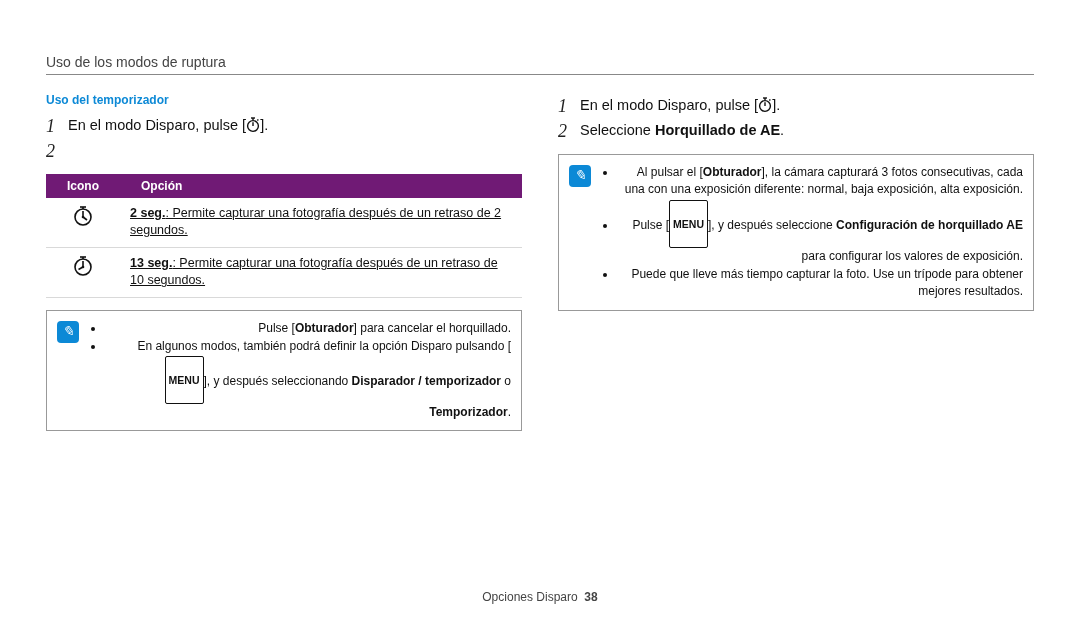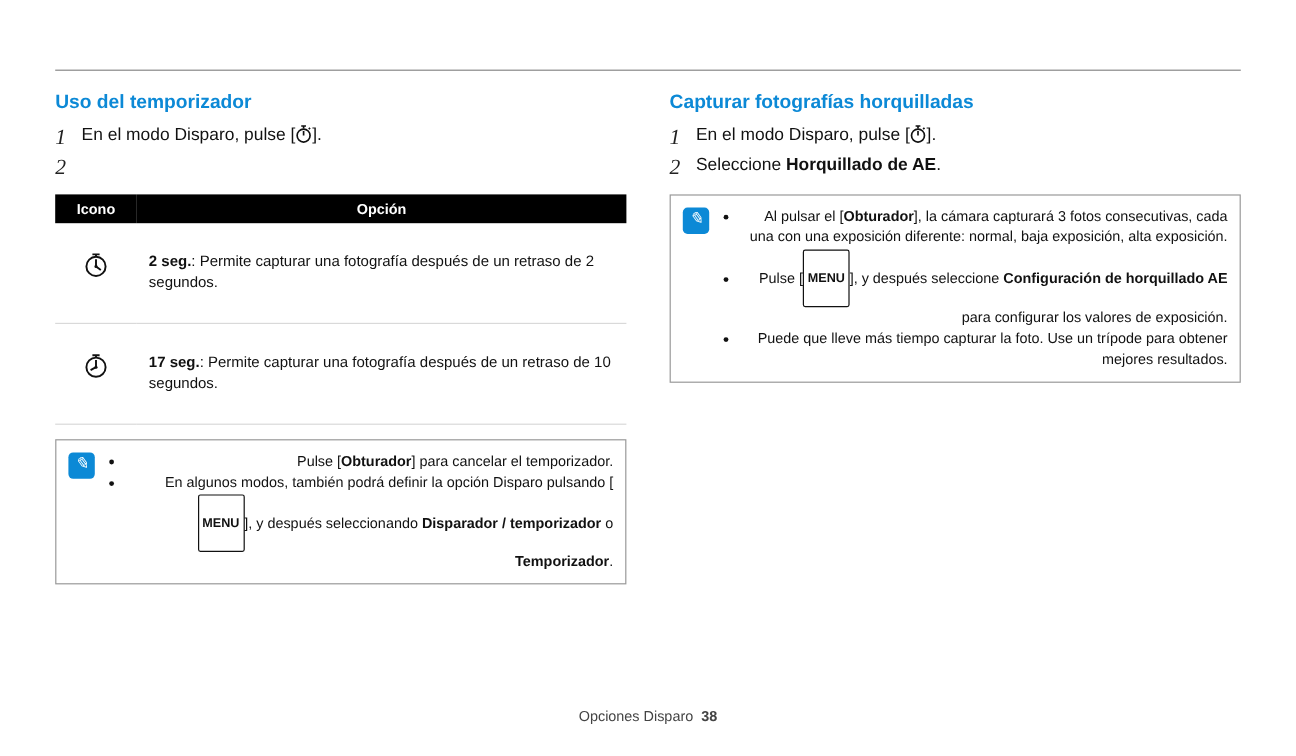--- a/index.html
+++ b/index.html
@@ -2,44 +2,45 @@
 <html><head>
 <meta charset="utf-8">
 <style>
   * { box-sizing: border-box; margin: 0; padding: 0; }
   html, body { width: 1080px; height: 630px; background: #fff; font-family: "Segoe UI", "Helvetica Neue", Arial, sans-serif; color: #111; }
   .page { width: 1080px; height: 630px; padding: 54px 46px 30px 46px; position: relative; }
   .page-header { font-size: 14px; color: #444; margin-bottom: 4px; }
   .hr-under { border: none; border-top: 1px solid #888; margin: 4px 0 18px 0; }
   .cols { display: flex; gap: 36px; }
   .col { flex: 1; min-width: 0; }
-  h2.sect { color: #0c89d6; font-weight: 700; font-size: 16px; margin-bottom: 8px; }
+  h2.sect { color: #0c89d6; font-weight: 700; font-size: 12px; margin-bottom: 8px; }
   ol.steplist { list-style: none; counter-reset: step; margin: 0 0 10px 0; }
   .step { display: flex; align-items: flex-start; margin: 2px 0; font-size: 14.5px; }
   .stepnum { font-style: italic; font-family: Georgia, "Times New Roman", serif; font-size: 18px; color: #222; width: 22px; flex: none; line-height: 1.3; }
   .step span.txt { line-height: 1.5; }
   .bodytxt { font-size: 12.5px; line-height: 1.45; margin-bottom: 8px; }
   table.opt { border-collapse: collapse; width: 100%; font-size: 12.5px; margin-bottom: 12px; }
-  table.opt th { background: #000000; color: #fff; font-weight: 700; text-align: center; padding: 5px 10px; font-size: 12px; }
+  table.opt th { background: #701a75; color: #fff; font-weight: 700; text-align: left; padding: 5px 21px; font-size: 12px; }
   table.opt th:first-child { width: 68px; }
-  table.opt td { border-bottom: 1px solid #d9d9d9; padding: 24px 10px; vertical-align: top; line-height: 1.4; }
+  table.opt td { border-bottom: 1px solid #d9d9d9; padding: 7px 10px; vertical-align: top; line-height: 1.4; text-decoration: underline; }
   table.opt td.iconcell { text-align: center; }
   .notebox { border: 1px solid #999; display: flex; padding: 8px 10px; gap: 10px; font-size: 12px; line-height: 1.45; }
   .notebox ul, .notebox-inner ul { list-style: disc; padding-left: 16px; }
   .notebox ul li { margin: 1px 0; text-align: right; }
   .note-icon { width: 22px; height: 22px; border-radius: 4px; background: #0c89d6; color: #fff; flex: none; display: flex; align-items: center; justify-content: center; font-style: italic; font-family: Georgia, serif; font-size: 14px; margin-top: 2px; }
   .kbd { display: inline-block; border: 1.2px solid #111; border-radius: 2px; padding: 16px 3px; font-size: 10.5px; line-height: 14px; vertical-align: 1px; font-weight: 600; font-family: inherit; }
   .icon-timer, .icon-timer-sm { display: inline-block; vertical-align: -3px; }
   .strong { font-weight: 700; }
   .footer { position: absolute; bottom: 26px; left: 0; right: 0; text-align: center; font-size: 12px; color: #444; }
 </style>
 </head>
 <body>
 
 <div class="page">
+  <div class="page-header">Uso de los modos de ruptura</div>
   <hr class="hr-under">
 
   <div class="cols">
 
     <div class="col">
       <h2 class="sect">Uso del temporizador</h2>
 
       <ol class="steplist">
         <li class="step">
           <span class="stepnum">1</span>
@@ -86,43 +87,42 @@
               <svg class="icon-timer" width="22" height="22" viewBox="0 0 22 22">
                   <circle cx="11" cy="12" r="8" fill="none" stroke="#111" stroke-width="1.6"></circle>
                   <path d="M11 12 L11 6" stroke="#111" stroke-width="1.6"></path>
                   <path d="M11 12 L6.5 14.5" stroke="#111" stroke-width="1.6"></path>
                   <line x1="8" y1="2" x2="14" y2="2" stroke="#111" stroke-width="1.6"></line>
                   <line x1="11" y1="2" x2="11" y2="4" stroke="#111" stroke-width="1.6"></line>
                   <circle cx="11" cy="12" r="1.3" fill="#111"></circle>
                 </svg>
             </td>
             <td>
-              <span class="strong">17 seg.</span><span>: Permite capturar una fotografía después de un retraso de 10 segundos.</span>
+              <span class="strong">13 seg.</span><span>: Permite capturar una fotografía después de un retraso de 10 segundos.</span>
             </td>
           </tr>
         </tbody>
       </table>
 
       <div class="notebox">
         <div class="note-icon">✎</div>
         <div class="notebox-inner">
           <ul>
             <li>
-              <span>Pulse [</span><span class="strong">Obturador</span><span>] para cancelar el temporizador.</span>
+              <span>Pulse [</span><span class="strong">Obturador</span><span>] para cancelar el horquillado.</span>
             </li>
             <li>
               <span>En algunos modos, también podrá definir la opción Disparo pulsando [</span><span class="kbd">MENU</span><span>], y después seleccionando </span><span class="strong">Disparador / temporizador</span><span> o </span><span class="strong">Temporizador</span><span>.</span>
             </li>
           </ul>
         </div>
       </div>
     </div>
 
     <div class="col">
-      <h2 class="sect">Capturar fotografías horquilladas</h2>
 
       <ol class="steplist">
         <li class="step">
           <span class="stepnum">1</span>
           <span class="txt">
             <span>En el modo Disparo, pulse [</span><svg class="icon-timer-sm" width="14" height="16" viewBox="0 0 14 16">
                 <circle cx="7" cy="9" r="5.4" fill="none" stroke="#111" stroke-width="1.4"></circle>
                 <line x1="7" y1="9" x2="7" y2="5.2" stroke="#111" stroke-width="1.4"></line>
                 <line x1="5" y1="1" x2="9" y2="1" stroke="#111" stroke-width="1.4"></line>
                 <line x1="7" y1="1" x2="7" y2="3" stroke="#111" stroke-width="1.4"></line>

